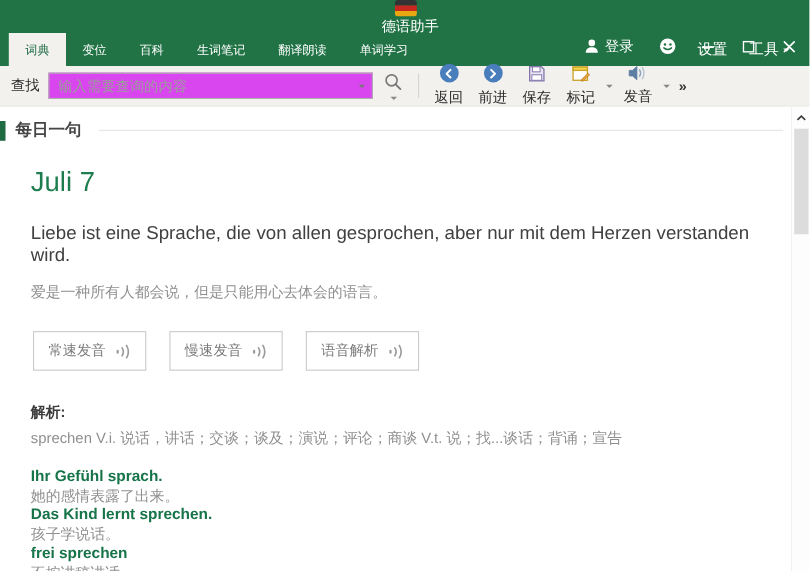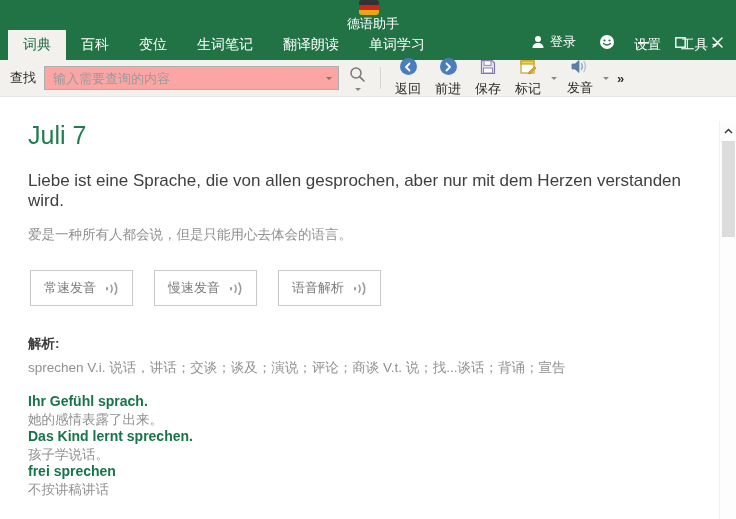--- a/index.html
+++ b/index.html
@@ -19,34 +19,34 @@
   .flag .f1 { background:#333333; }
   .flag .f2 { background:#c8271f; }
   .flag .f3 { background:#e8a812; }
   .app-title { font-size:13px; color:#fff; }
   .titlebar-right { margin-left:auto; display:flex; align-items:center; height:100%; }
   .login { display:flex; align-items:center; gap:5px; font-size:13px; color:#fff; padding:0 12px; height:100%; cursor:pointer; }
   .win-btn { width:37px; height:100%; display:flex; align-items:center; justify-content:center; cursor:pointer; }
   .win-btn svg { display:block; }
   
   .tabbar { height:30px; background:#217346; display:flex; align-items:stretch; padding-left:8px; }
-  .tab { padding:0 15px; display:flex; align-items:center; font-size:14px; color:#fff; cursor:pointer; }
+  .tab { padding:0 15px; display:flex; align-items:center; font-size:11px; color:#fff; cursor:pointer; }
   .tab.active { background:#f2f1ee; color:#1e6b43; }
   .tabbar-right { margin-left:auto; display:flex; align-items:center; gap:4px; padding-right:10px; }
   .tabbar-right .tb-item { color:#fff; font-size:13.5px; padding:0 8px; display:flex; align-items:center; gap:4px; cursor:pointer; }
   .caret { width:0; height:0; border-left:4px solid transparent; border-right:4px solid transparent; border-top:4px solid currentColor; display:inline-block; }
   .caret.small { border-left-width:3.5px; border-right-width:3.5px; border-top-width:3.5px; }
   
   .toolbar {
     height:37px; background:#f2f1ee; display:flex; align-items:center;
     padding:0 8px 0 10px; border-bottom:1px solid #e6e5e2; gap:6px;
   }
   .find-label { font-size:13px; color:#2b2b2b; margin-right:2px; }
   .search-wrap {
-    width:295px; height:24px; background:#fca5a5; border:1px solid #aeaeae;
+    width:295px; height:24px; background:#d946ef; border:1px solid #aeaeae;
     display:flex; align-items:center; padding:0 6px 0 8px;
   }
   .search-wrap input {
     border:none; outline:none; flex:1; font-size:13px; color:#333;
     font-family:"Liberation Sans","DejaVu Sans",sans-serif; background:transparent;
   }
   .search-wrap input::placeholder { color:#9b9b9b; }
   .search-wrap .caret { color:#777; }
   .tool-btn { display:flex; align-items:center; gap:5px; font-size:13px; color:#2b2b2b; padding:3px 4px; cursor:pointer; white-space:nowrap;flex-direction:column; }
   .tool-sep { width:1px; height:22px; background:#d6d5d2; margin:0 4px; }
@@ -120,22 +120,22 @@
     <div class="win-btn">
       <svg width="11" height="11" viewBox="0 0 11 11">
         <path d="M1 1 L10 10 M10 1 L1 10" stroke="#fff" stroke-width="1.5" stroke-linecap="round"></path>
       </svg>
     </div>
   </div>
 </div>
 
 <div class="tabbar">
   <div class="tab active">词典</div>
+  <div class="tab">变位</div>
   <div class="tab">百科</div>
-  <div class="tab">变位</div>
   <div class="tab">生词笔记</div>
   <div class="tab">翻译朗读</div>
   <div class="tab">单词学习</div>
   <div class="tabbar-right">
     <div class="tb-item">
       <span>设置</span>
     </div>
     <div class="tb-item">
       <span>工具</span>
       <span class="caret small"></span>
@@ -197,20 +197,25 @@
       <path d="M13 2.5 Q15.8 7.5 13 12.5" stroke="#b3c2d3" stroke-width="1.3" fill="none" stroke-linecap="round"></path>
     </svg>
     <span>发音</span>
   </div>
   <span class="caret small" style="color:#888"></span>
   <span class="overflow-chevron">»</span>
 </div>
 
 <div class="content">
 
+  <div class="section-head">
+    <div class="green-bar"></div>
+    <span class="section-title">每日一句</span>
+    <div class="section-rule"></div>
+  </div>
 
   <div class="date-title">Juli 7</div>
 
   <div class="sentence-de">Liebe ist eine Sprache, die von allen gesprochen, aber nur mit dem Herzen verstanden wird.</div>
   <div class="sentence-zh">爱是一种所有人都会说，但是只能用心去体会的语言。</div>
 
   <div class="btn-row">
     <button class="sound-btn">
       <span>常速发音</span>
       <svg width="14" height="13" viewBox="0 0 14 13">

